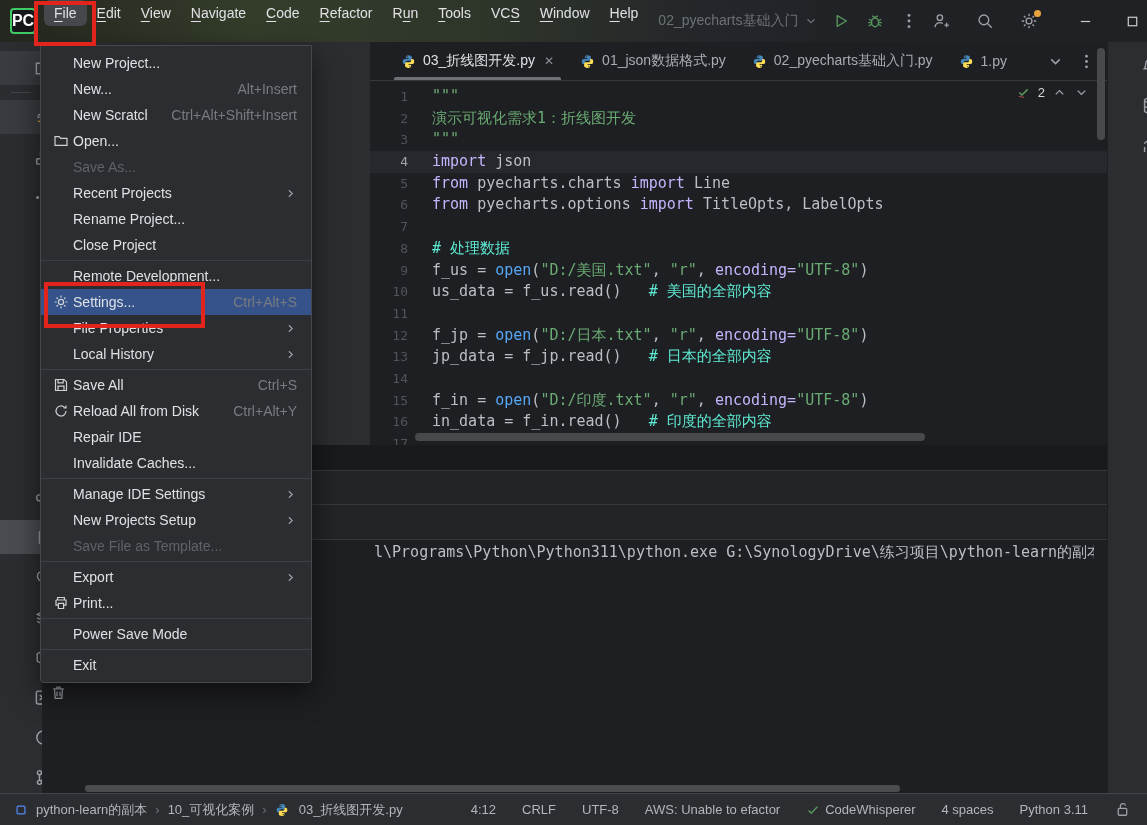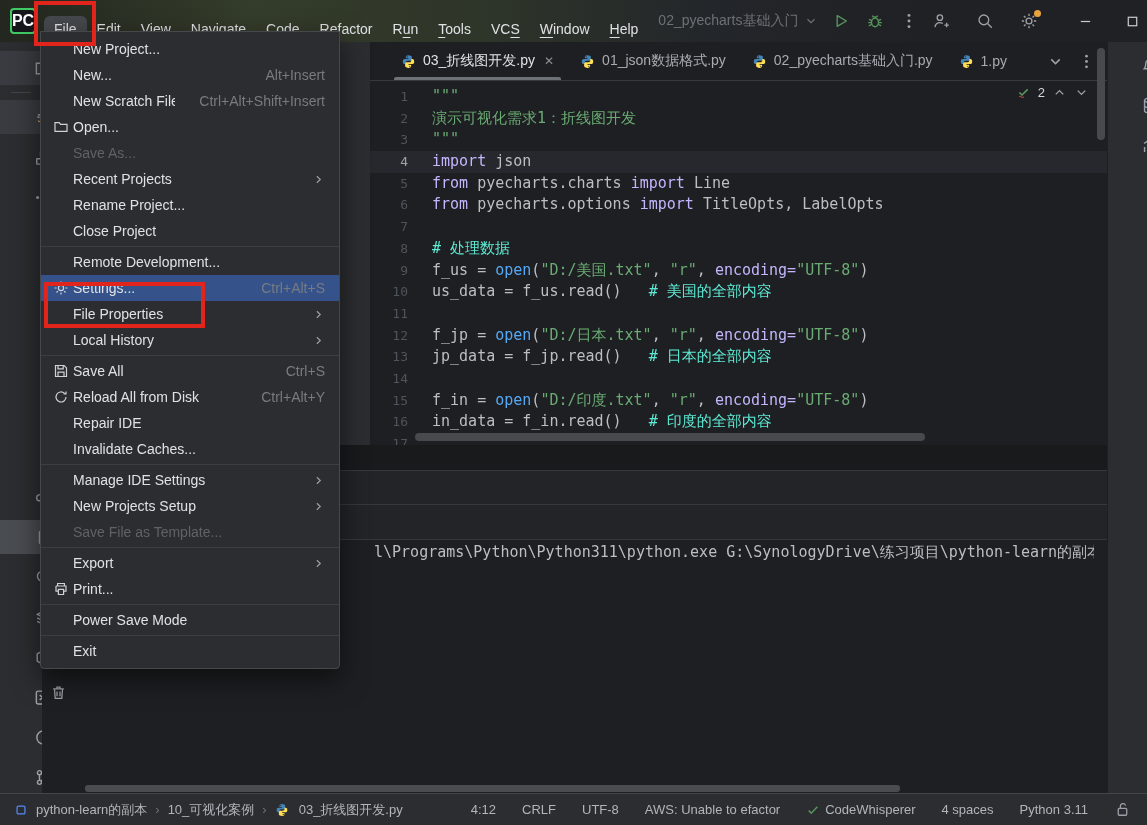--- a/index.html
+++ b/index.html
@@ -8,21 +8,21 @@
        -webkit-font-smoothing:antialiased;}
   svg{display:block}
   .ic{display:inline-flex;align-items:center;justify-content:center;color:#9da0a8;}
   .ic svg{width:17px;height:17px;}
 
   
   .titlebar{position:absolute;left:0;top:0;width:1147px;height:42px;display:flex;align-items:center;
     background:linear-gradient(90deg,#23271f 0%,#343c2a 22%,#2e3529 42%,#23262a 62%,#1f2124 80%,#1f2124 100%);}
   .pclogo{width:22px;height:22px;margin:0 8px 0 10px;border:2px solid #3fca64;border-radius:4px;
     background:#15171a;color:#fff;font-weight:bold;font-size:16px;display:flex;align-items:center;justify-content:center;flex:0 0 auto;}
-  .menubar{display:flex;align-items:flex-end;height:100%;}
+  .menubar{display:flex;align-items:flex-start;height:100%;}
   .menu-btn{padding:5px 10px;border-radius:6px;color:#dfe1e5;cursor:default;white-space:nowrap;}
   .menu-btn.active{background:#45484c;}
   .menu-btn u,.mi u{text-decoration:underline;text-underline-offset:3px;}
   .runbox{display:flex;align-items:center;gap:6px;margin-left:10px;color:#6d7177;white-space:nowrap;}
   .runbox .ic svg{width:14px;height:14px;}
   .tb-act{width:30px;height:30px;display:flex;align-items:center;justify-content:center;border-radius:6px;}
   .tb-act svg{width:18px;height:18px;}
   .spacer{flex:1;}
   .tb-icons{display:flex;align-items:center;gap:10px;}
   .tb-icons .tb-act{width:34px;}
@@ -79,21 +79,21 @@
   .statusbar{position:absolute;left:0;top:793px;width:1147px;height:32px;background:#2b2d30;border-top:1px solid #43454a;
     display:flex;align-items:center;font-size:13px;color:#b2b5bb;box-sizing:border-box;}
   .crumbs{display:flex;align-items:center;gap:8px;padding-left:14px;}
   .crumb-sep{color:#6f737a;}
   .crumbs .ic svg{width:14px;height:14px;}
   .sb-right{margin-left:auto;display:flex;align-items:center;gap:26px;padding-right:16px;}
   .sb-item{display:flex;align-items:center;gap:5px;white-space:nowrap;}
   .sb-item .ic svg{width:14px;height:14px;}
 
   
-  .popup{position:absolute;left:40px;top:31px;width:300px;background:#2b2d30;border:1px solid #46484b;
+  .popup{position:absolute;left:40px;top:45px;width:272px;background:#2b2d30;border:1px solid #46484b;
     border-radius:0 0 4px 4px;box-shadow:0 10px 28px rgba(0,0,0,.55);padding:4px 0;z-index:50;box-sizing:border-box;}
   .mi{display:flex;align-items:center;height:26px;padding:0 14px 0 8px;color:#dfe1e5;white-space:nowrap;}
   .mi .mic{width:24px;display:flex;justify-content:center;flex:0 0 24px;}
   .mi .mic svg{width:16px;height:16px;}
   .mi .mlabel{flex:1;overflow:hidden;}
   .mi .msc{color:#787b80;margin-left:24px;}
   .mi .marrow{margin-left:24px;display:flex;color:#9da0a8;}
   .mi .marrow svg{width:13px;height:13px;}
   .mi.sel{background:#35538a;}
   .mi.dis .mlabel{color:#5f6267;}

